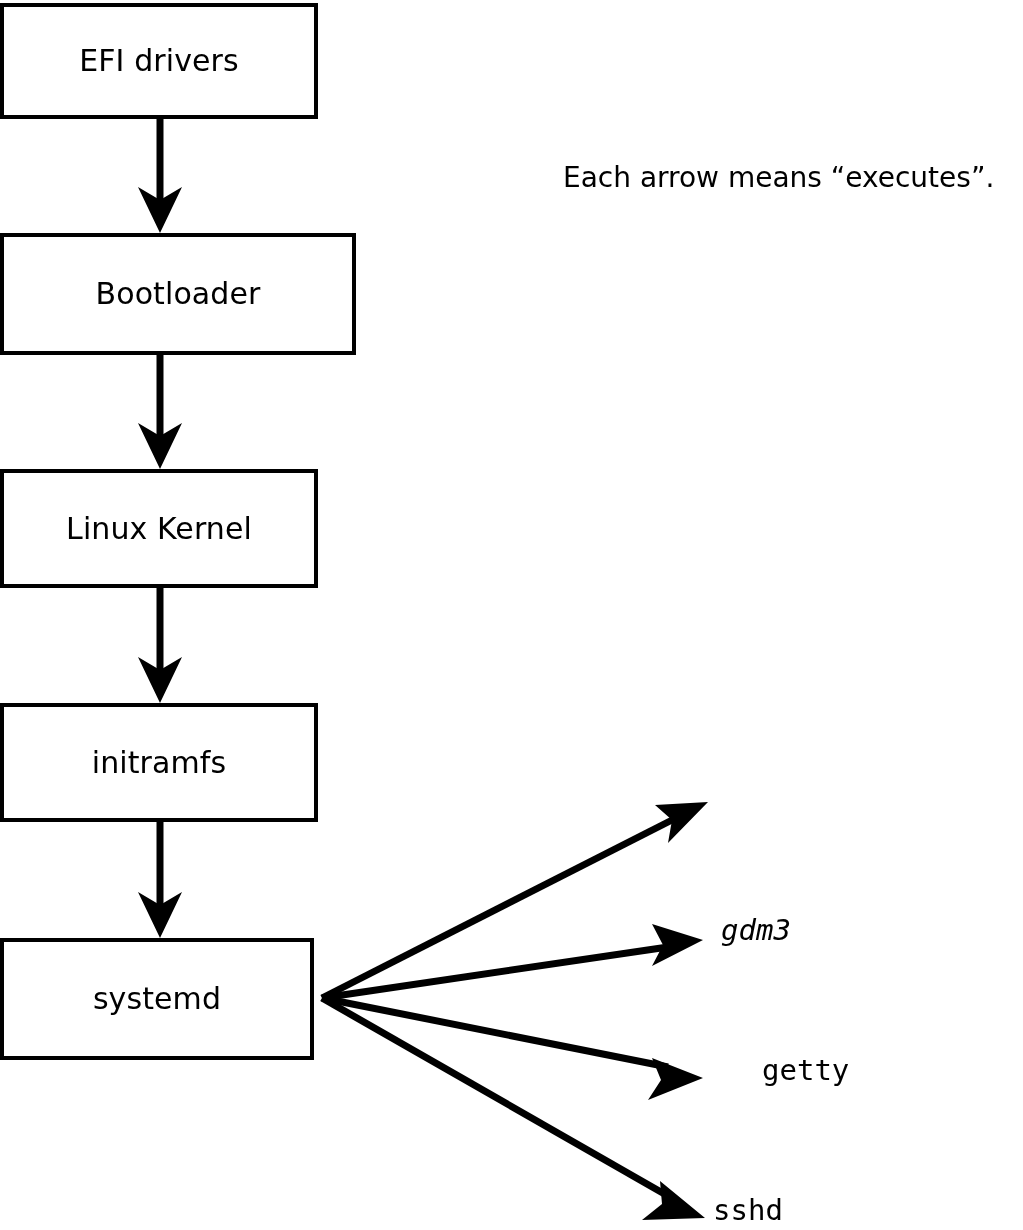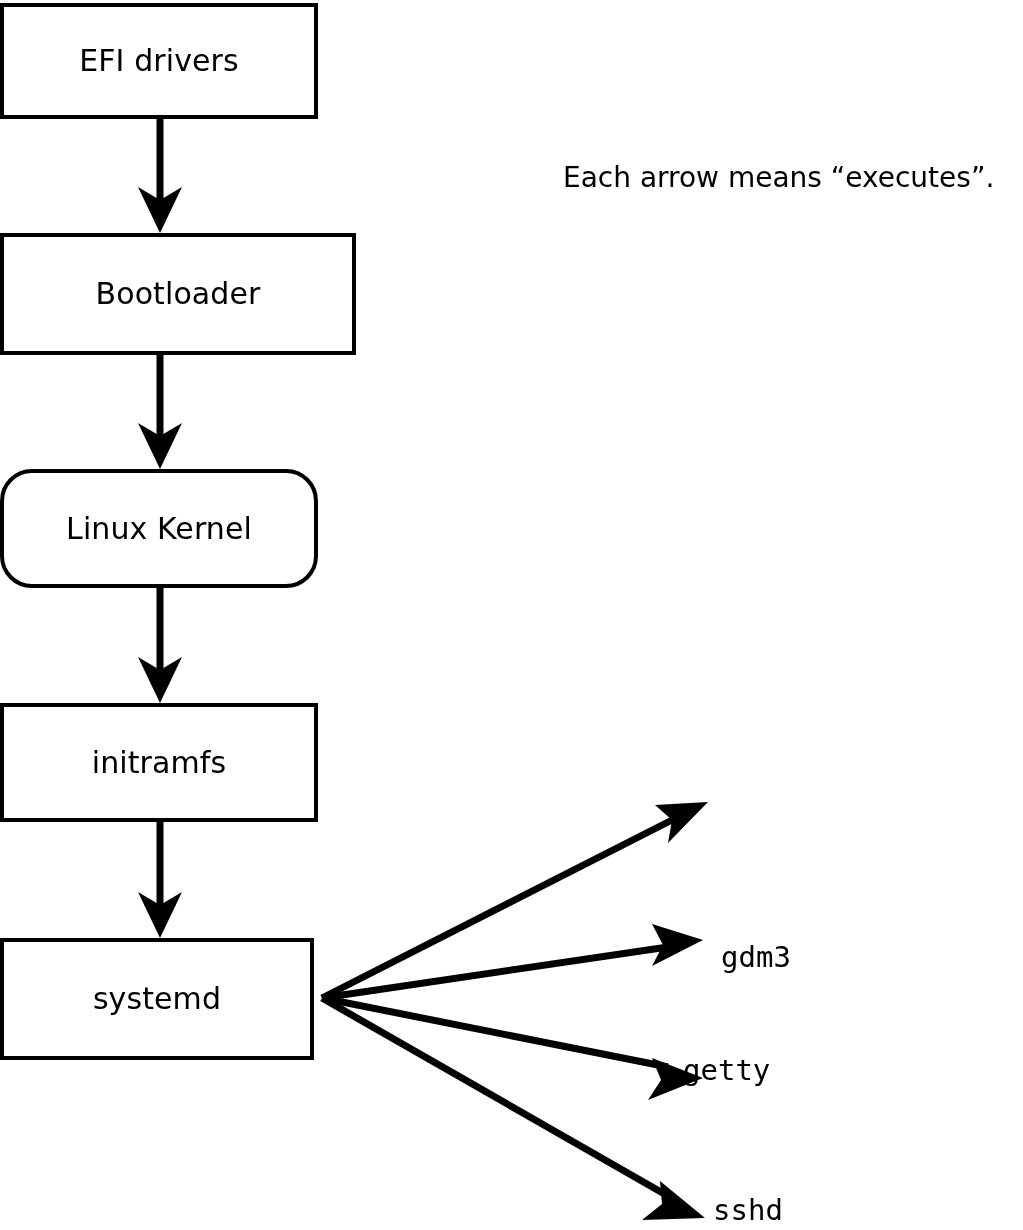--- a/index.html
+++ b/index.html
@@ -103,34 +103,34 @@
   </svg>
 
   <div class="node-box" style="left:0px; top:3px; width:318px; height:116px;">
     <span class="node-label">EFI drivers</span>
   </div>
 
   <div class="node-box" style="left:0px; top:233px; width:356px; height:122px;">
     <span class="node-label">Bootloader</span>
   </div>
 
-  <div class="node-box" style="left:0px; top:469px; width:318px; height:119px;border-radius:32px;">
+  <div class="node-box" style="left:0px; top:469px; width:318px; height:119px;">
     <span class="node-label">Linux Kernel</span>
   </div>
 
   <div class="node-box" style="left:0px; top:703px; width:318px; height:119px;">
     <span class="node-label">initramfs</span>
   </div>
 
   <div class="node-box" style="left:0px; top:938px; width:314px; height:122px;">
     <span class="node-label">systemd</span>
   </div>
 
 
-  <div class="leaf-label" style="left:721px; top:943px;">gdm3</div>
+  <div class="leaf-label" style="left:721px; top:916px;font-style:italic;">gdm3</div>
 
-  <div class="leaf-label" style="left:683px; top:1056px;">getty</div>
+  <div class="leaf-label" style="left:762px; top:1056px;">getty</div>
 
   <div class="leaf-label" style="left:713px; top:1196px;">sshd</div>
 
   <div class="caption" style="left:563px; top:164px;">Each arrow means “executes”.</div>
 
 </div>
 
 </body></html>

